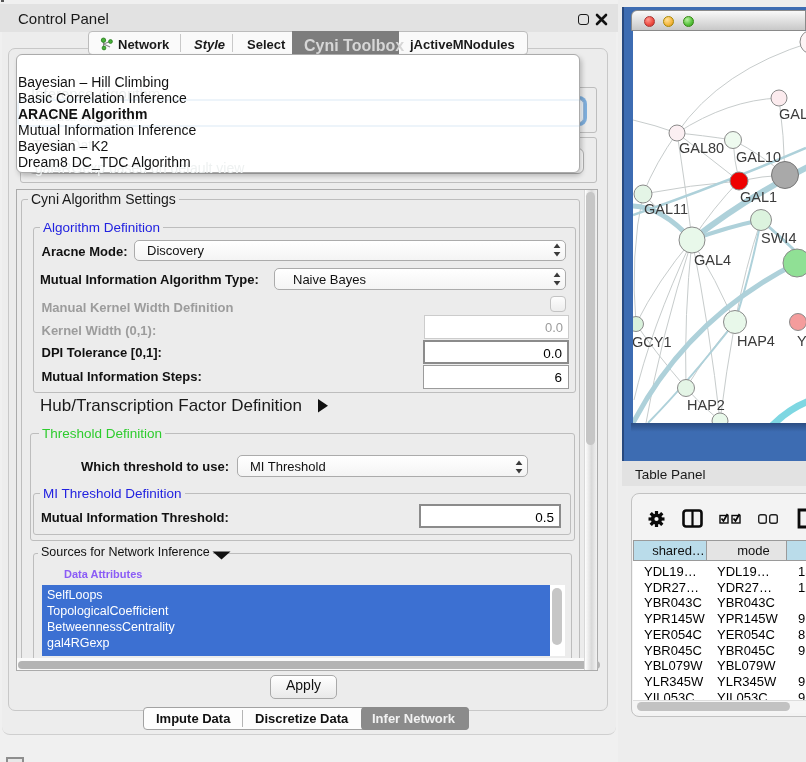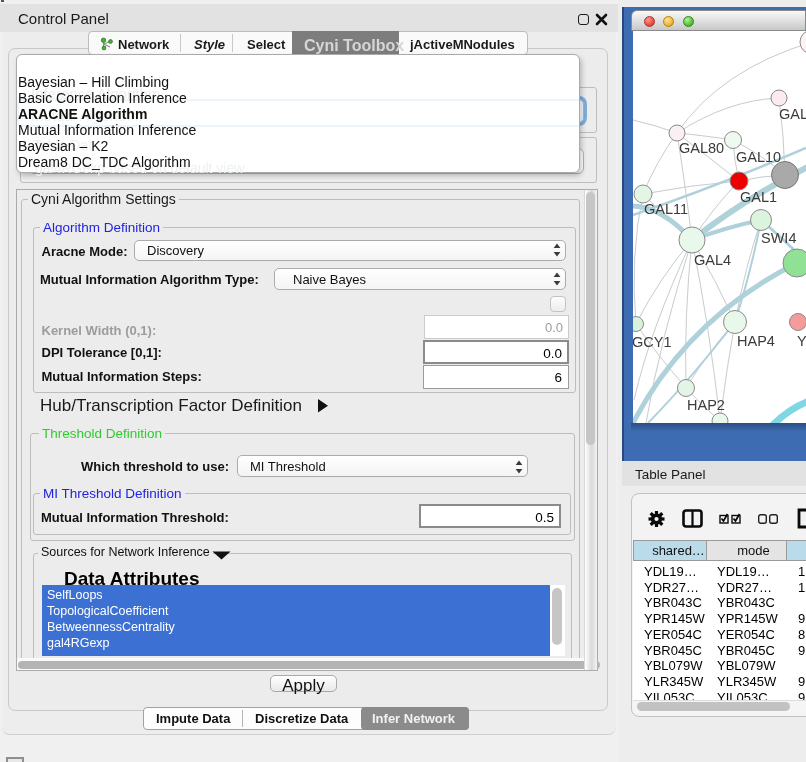--- a/index.html
+++ b/index.html
@@ -66,20 +66,21 @@
     </svg>
 
   <div class="abs b" style="left:40px;top:272px;font-size:13px;color:#111;">Mutual Information Algorithm Type:</div>
   <div class="abs" style="left:274px;top:268px;width:292px;height:22px;background:linear-gradient(#ffffff,#f4f4f4);border:1px solid #ababab;border-radius:5px;box-sizing:border-box;"></div>
   <div class="abs" style="left:293px;top:272px;font-size:13px;color:#111;">Naive Bayes</div>
   <svg class="abs" style="left:551px;top:270px;" width="12" height="18">
       <path d="M6,2.5 L9.4,7 L2.6,7 Z" fill="#3a3a3a"></path>
       <path d="M6,15.5 L9.4,11 L2.6,11 Z" fill="#3a3a3a"></path>
     </svg>
 
+  <div class="abs b" style="left:41.5px;top:300px;font-size:13px;color:#9c9c9c;">Manual Kernel Width Definition</div>
   <div class="abs" style="left:550px;top:296px;width:14px;height:14px;background:linear-gradient(#fdfdfd,#ededed);border:1px solid #c3c3c3;border-radius:4px;"></div>
 
   <div class="abs b" style="left:41.5px;top:323px;font-size:13px;color:#9c9c9c;">Kernel Width (0,1):</div>
   <div class="abs" style="left:424px;top:315px;width:145px;height:24px;background:#fff;border:1px solid #cccccc;box-sizing:border-box;"></div>
   <div class="abs" style="left:424px;top:320px;width:139px;font-size:13px;color:#9c9c9c;text-align:right;">0.0</div>
 
   <div class="abs b" style="left:41.5px;top:345px;font-size:13px;color:#111;">DPI Tolerance [0,1]:</div>
   <div class="abs" style="left:423px;top:340px;width:146px;height:24px;background:#fff;border:2px solid #8b8b8b;box-sizing:border-box;"></div>
   <div class="abs" style="left:423px;top:346px;width:139px;font-size:13.5px;color:#000;text-align:right;">0.0</div>
 
@@ -107,33 +108,33 @@
   <div class="gl" style="left:40px;top:487px;font-size:13.5px;color:#2222e0;">MI Threshold Definition</div>
   <div class="abs b" style="left:41px;top:510px;font-size:13px;color:#111;">Mutual Information Threshold:</div>
   <div class="abs" style="left:419px;top:504px;width:142px;height:24px;background:#fff;border:2px solid #8b8b8b;box-sizing:border-box;"></div>
   <div class="abs" style="left:419px;top:510px;width:135px;font-size:13.5px;color:#000;text-align:right;">0.5</div>
 
   <div class="abs gb" style="left:33px;top:553px;width:537px;height:112px;"></div>
   <div class="gl" style="left:38px;top:546px;font-size:12.5px;color:#111;">Sources for Network Inference</div>
   <svg class="abs" style="left:211px;top:550px;" width="21" height="11">
       <path d="M1.5,1.5 L19.5,1.5 L10.5,9.5 Z" fill="#111"></path>
     </svg>
-  <div class="abs b" style="left:36px;top:568px;font-size:19px;color:#000000;padding-left:28px;">Data Attributes</div>
+  <div class="abs b" style="left:36px;top:568px;font-size:11px;color:#8b5cf6;padding-left:28px;">Data Attributes</div>
   <div class="abs" style="left:42px;top:585px;width:523px;height:71px;background:#fff;"></div>
   <div class="abs" style="left:42px;top:585px;width:508px;height:71px;background:#3c70d2;color:#fff;font-size:12.5px;line-height:16px;padding:2px 0 0 5px;box-sizing:border-box;">SelfLoops<br>TopologicalCoefficient<br>BetweennessCentrality<br>gal4RGexp</div>
 
   <div class="abs" style="left:552px;top:588px;width:10px;height:57px;background:#c6c6c6;border-radius:5px;"></div>
 
   <div class="abs" style="left:17px;top:658px;width:580px;height:12px;background:#fafafa;"></div>
   <div class="abs" style="left:18px;top:661px;width:582px;height:8px;background:#b4b4b4;border-radius:4px;"></div>
 
   <div class="abs" style="left:584px;top:190px;width:13px;height:480px;background:linear-gradient(90deg,#ffffff,#d9d9d9 55%,#f2f2f2);border-left:1px solid #d8d8d8;box-sizing:border-box;"></div>
   <div class="abs" style="left:586px;top:192px;width:9px;height:253px;background:#c6c6c6;border-radius:5px;"></div>
 
-  <div class="abs" style="left:270px;top:675px;width:67px;height:17px;background:linear-gradient(#ffffff,#e9e9e9);border:1px solid #a9a9a9;border-radius:5px;box-sizing:border-box;text-align:center;font-size:17px;color:#111;line-height:19px;">Apply</div>
+  <div class="abs" style="left:270px;top:675px;width:67px;height:24px;background:linear-gradient(#ffffff,#e9e9e9);border:1px solid #a9a9a9;border-radius:5px;box-sizing:border-box;text-align:center;font-size:14px;color:#111;line-height:19px;">Apply</div>
 
   <div class="abs" style="left:143px;top:707px;width:326px;height:23px;background:#fdfdfd;border:1px solid #a2a2a2;border-radius:4px;box-sizing:border-box;"></div>
   <div class="abs" style="left:242px;top:710px;width:1px;height:17px;background:#b5b5b5;"></div>
   <div class="abs" style="left:361px;top:707px;width:108px;height:23px;background:#8b8b8b;border-radius:4px;"></div>
   <div class="abs b" style="left:156px;top:711px;font-size:13px;color:#111;">Impute Data</div>
   <div class="abs b" style="left:255px;top:711px;font-size:13px;color:#111;">Discretize Data</div>
   <div class="abs b" style="left:372px;top:711px;font-size:13px;color:#f2f2f2;">Infer Network</div>
 
   <div class="abs" style="left:6px;top:757px;width:18px;height:14px;border:2px solid #8e8e8e;background:#e8e8e8;box-sizing:border-box;"></div>
 </div>

